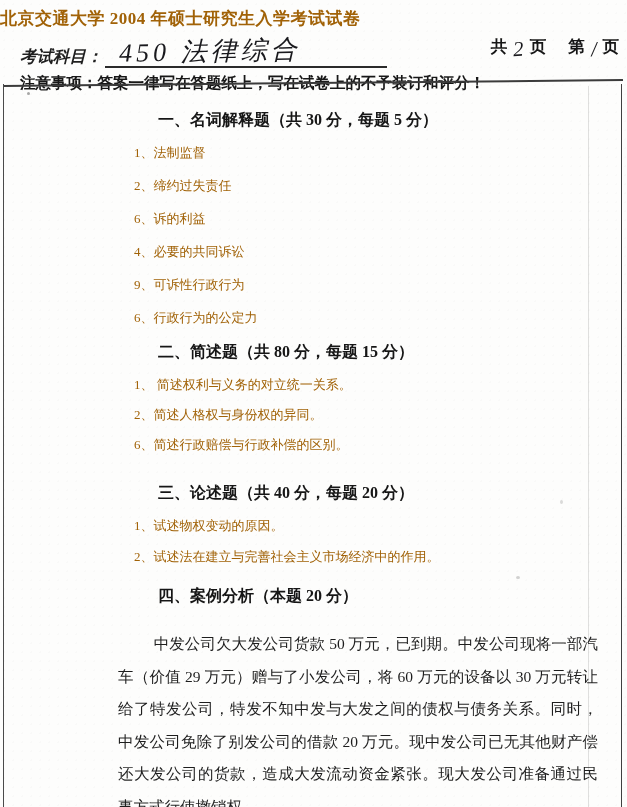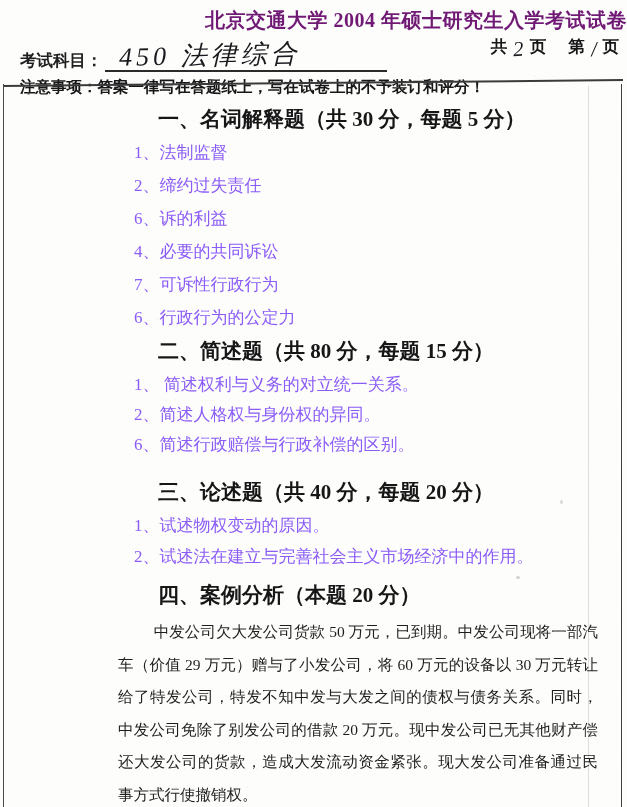--- a/index.html
+++ b/index.html
@@ -10,38 +10,39 @@
     background: #fdfdfc;
     background-image: radial-gradient(rgba(0,0,0,0.016) 1px, transparent 1px);
     background-size: 9px 9px;
     font-family: "Liberation Serif", serif;
     color: #1f1f1f;
   }
 
   
   .title {
     margin-top: 7px;
-    text-align: right;
-    font-size: 20px;
+    text-align: left;
+    font-size: 17px;
     font-weight: bold;
     letter-spacing: 0.5px;
-    color: #701a75;
+    color: #a16207;
   }
   .subject-row {
     position: relative;
     margin: 6px 0 0 20px;
     height: 32px;
     display: flex;
     align-items: flex-end;
   }
   .subject-label {
     font-size: 16.5px;
     font-weight: bold;
     line-height: 22px;
     white-space: nowrap;
+    font-style: italic;
   }
   .subject-underline {
     width: 282px;
     border-bottom: 2px solid #2b2b2b;
     margin-left: 2px;
     position: relative;
   }
   .subject-hand {
     display: inline-block;
     font-size: 26px;
@@ -106,35 +107,35 @@
     left: 588px; width: 1px;
     background: rgba(70,70,70,0.16);
   }
 
   
   .content {
     position: absolute;
     top: 84px; left: 3px; right: 7px;
   }
   .section-heading {
-    font-size: 21px;
+    font-size: 16px;
     font-weight: bold;
     line-height: 17px;
     margin: 0 0 17px 155px;
     color: #161616;
     white-space: nowrap;
   }
   .s1 .section-heading { margin-top: 27px; }
   .s3 .section-heading { margin-top: 31px; }
-  .s4 .section-heading { margin-top: 22px; margin-bottom: 12px; }
+  .s4 .section-heading { margin-top: 22px; margin-bottom: 24px; }
   .section-item {
-    font-size: 17px;
+    font-size: 13px;
     line-height: 16px;
     margin: 0 0 17px 131px;
-    color: #8b5cf6;
+    color: #a16207;
     white-space: nowrap;
   }
   .s2 .section-item { margin-bottom: 14px; }
   .s3 .section-item { margin-bottom: 15px; }
   .section-paragraph {
     margin-left: 115px;
     width: 480px;
     font-size: 15.5px;
     line-height: 32.5px;
     text-indent: 2.3em;
@@ -176,21 +177,21 @@
 <div class="page-box"></div>
 <div class="fold-line"></div>
 
 <div class="content">
     <div class="s1">
       <div class="section-heading">一、名词解释题（共 30 分，每题 5 分）</div>
       <div class="section-item">1、法制监督</div>
       <div class="section-item">2、缔约过失责任</div>
       <div class="section-item">6、诉的利益</div>
       <div class="section-item">4、必要的共同诉讼</div>
-      <div class="section-item">7、可诉性行政行为</div>
+      <div class="section-item">9、可诉性行政行为</div>
       <div class="section-item">6、行政行为的公定力</div>
     </div>
     <div class="s2">
       <div class="section-heading">二、简述题（共 80 分，每题 15 分）</div>
       <div class="section-item">1、 简述权利与义务的对立统一关系。</div>
       <div class="section-item">2、简述人格权与身份权的异同。</div>
       <div class="section-item">6、简述行政赔偿与行政补偿的区别。</div>
     </div>
     <div class="s3">
       <div class="section-heading">三、论述题（共 40 分，每题 20 分）</div>

